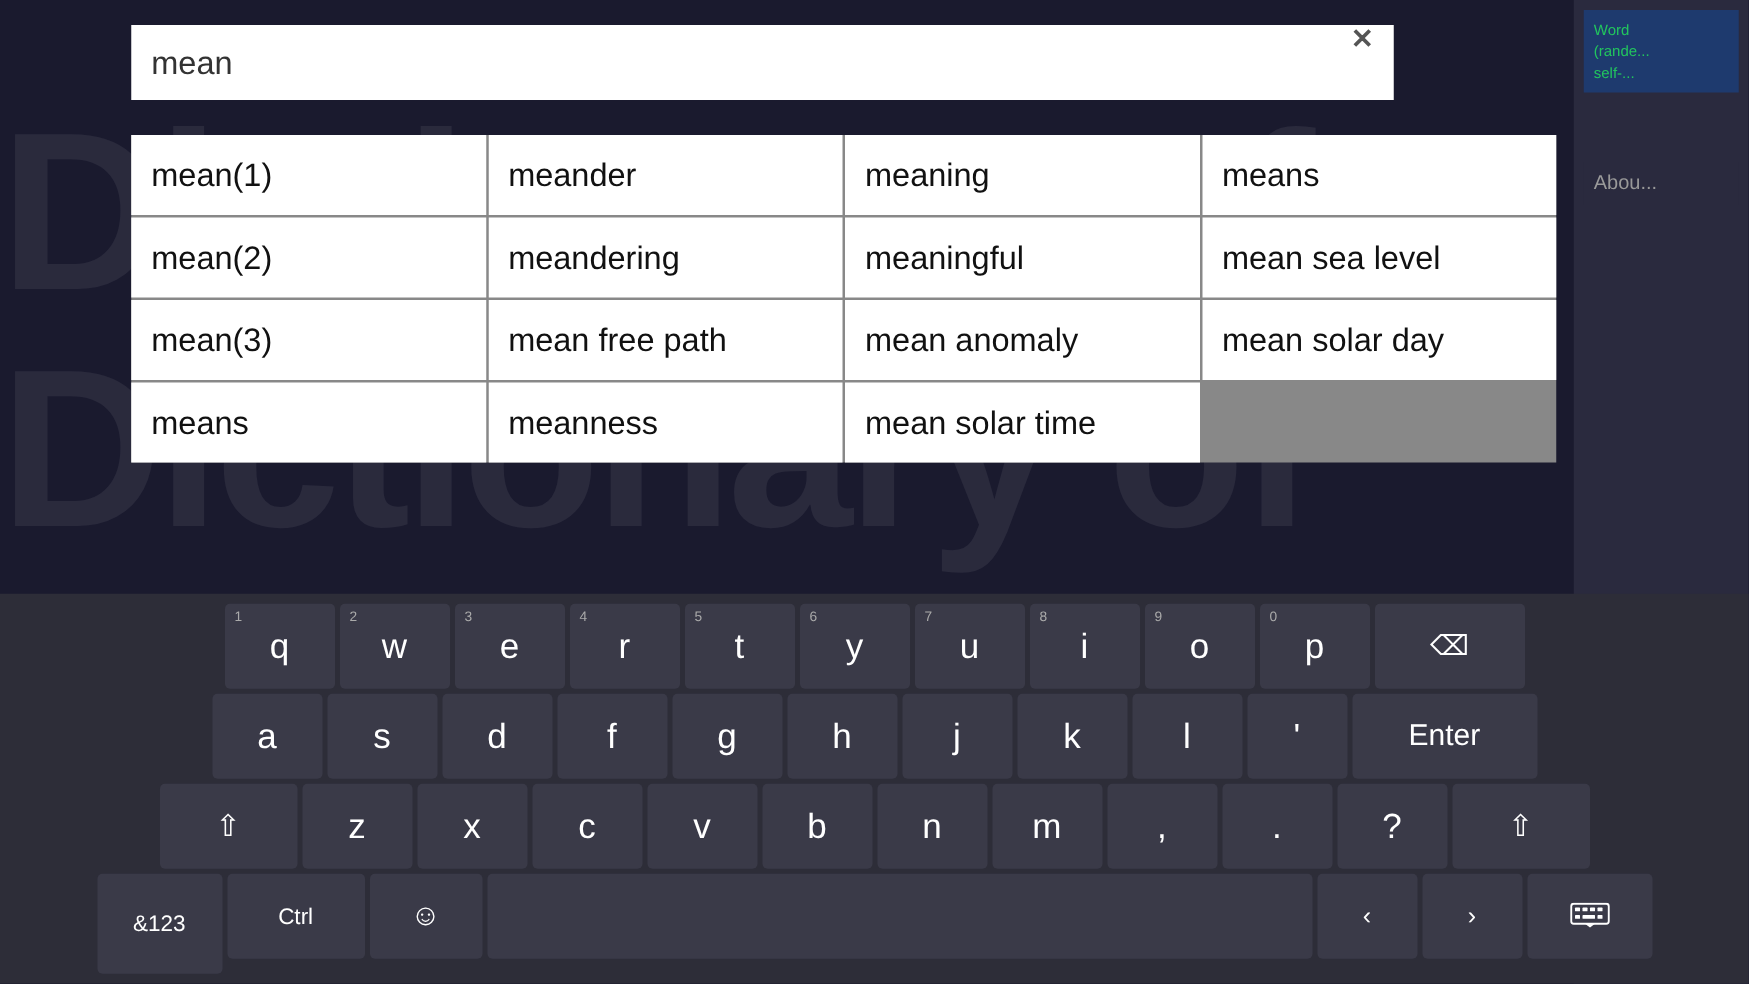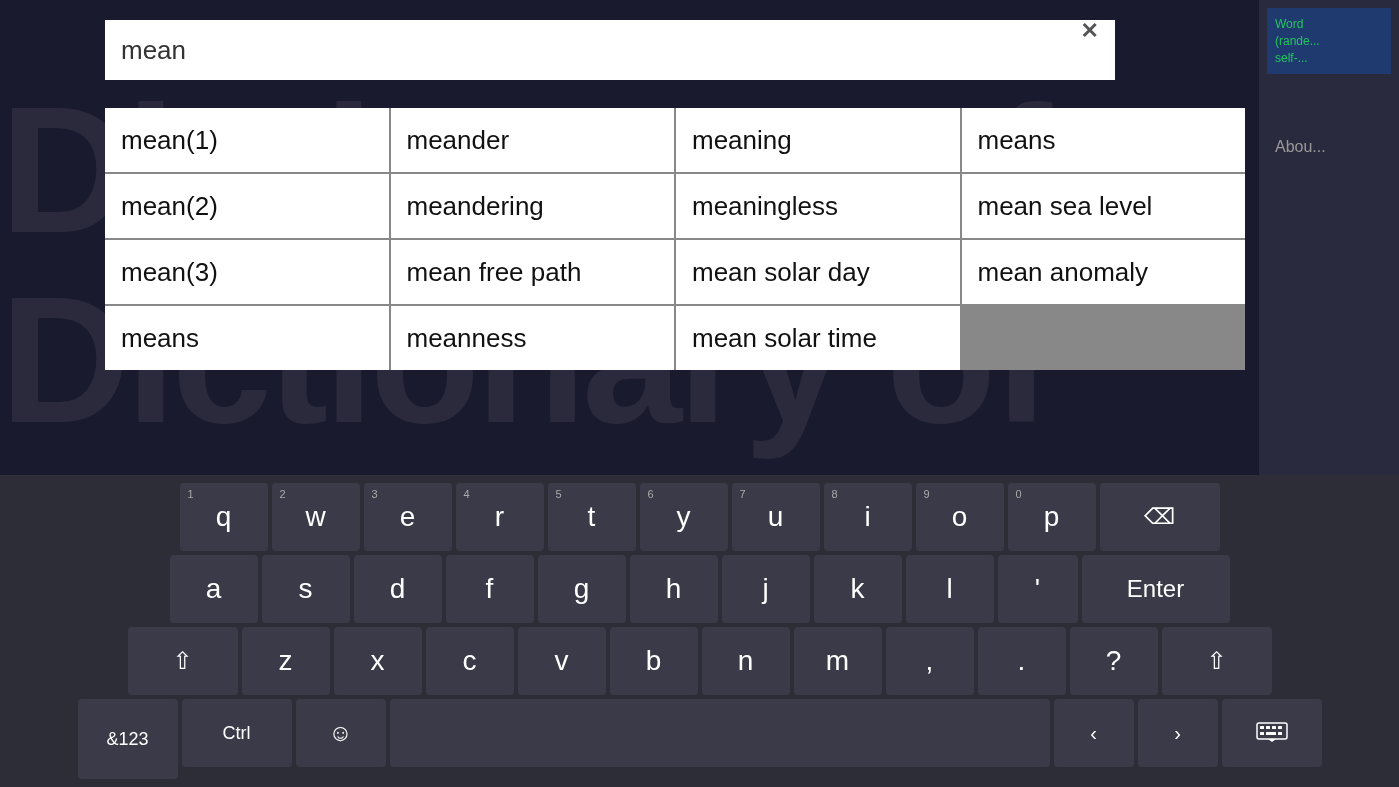--- a/index.html
+++ b/index.html
@@ -251,26 +251,26 @@
   </div>
 </div>
 
 <div class="suggestions-grid">
 <div class="suggestion-item">mean(1)</div>
     <div class="suggestion-item">meander</div>
     <div class="suggestion-item">meaning</div>
     <div class="suggestion-item">means</div>
     <div class="suggestion-item">mean(2)</div>
     <div class="suggestion-item">meandering</div>
-    <div class="suggestion-item">meaningless</div>
+    <div class="suggestion-item">meaningful</div>
     <div class="suggestion-item">mean sea level</div>
     <div class="suggestion-item">mean(3)</div>
     <div class="suggestion-item">mean free path</div>
+    <div class="suggestion-item">mean anomaly</div>
     <div class="suggestion-item">mean solar day</div>
-    <div class="suggestion-item">mean anomaly</div>
     <div class="suggestion-item">means</div>
     <div class="suggestion-item">meanness</div>
     <div class="suggestion-item">mean solar time</div>
   </div>
 
 <div class="keyboard">
 
   <div class="keyboard-row">
     <button class="key key-regular">
         <span class="key-number">1</span>

